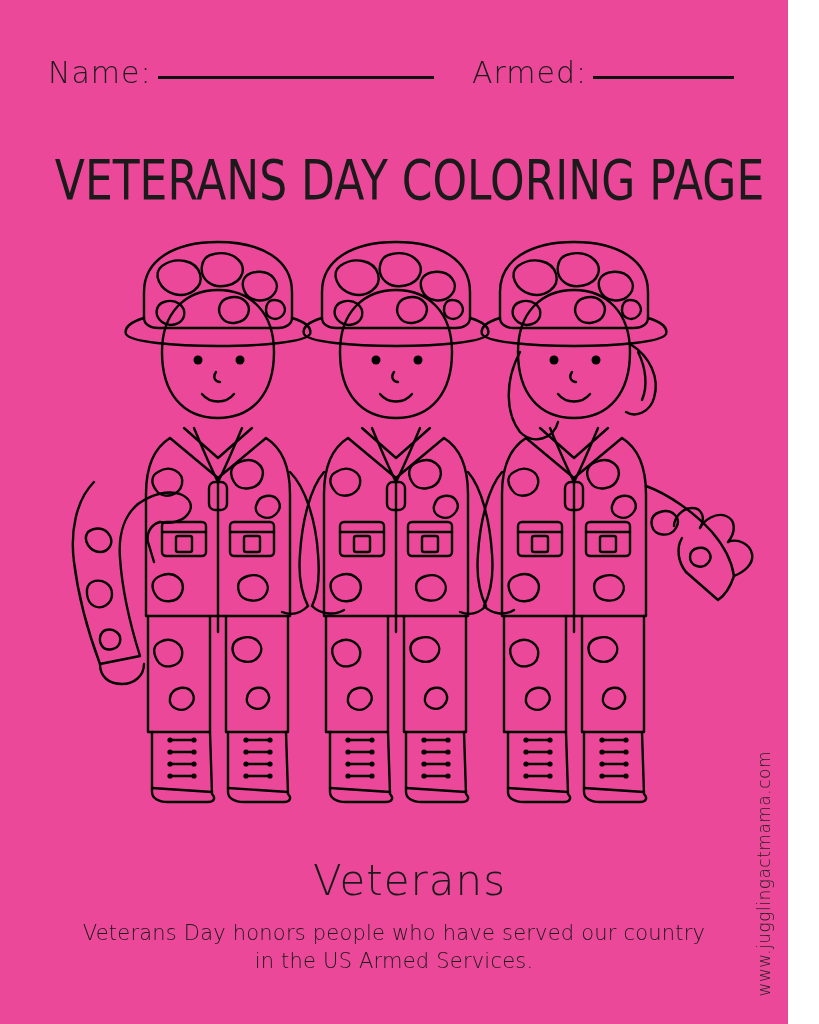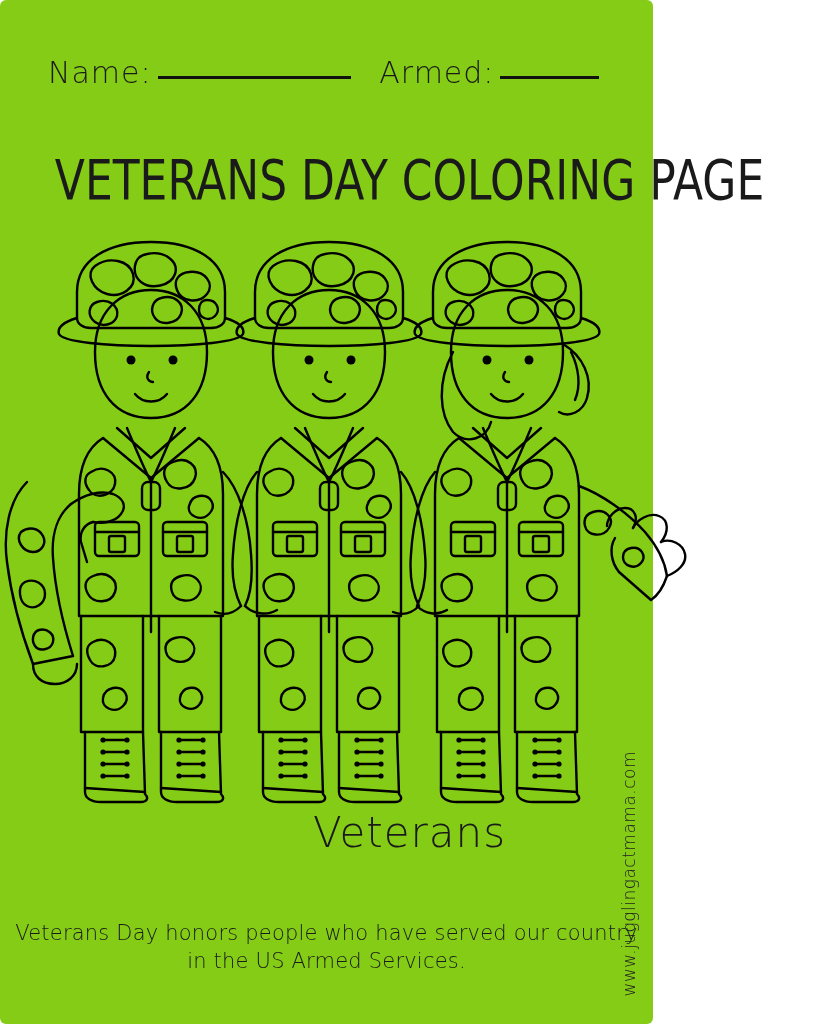--- a/index.html
+++ b/index.html
@@ -11,24 +11,23 @@
     width: 819px;
     height: 1024px;
     font-family: "DejaVu Sans", sans-serif;
     color: #1a1a1a;
     position: relative;
     overflow: hidden;
   }
 
   .page {
     position: relative;
-    width: 653px;
+    width: 788px;
     height: 1024px;
-    background: #84cc16;
-    border-radius: 6px;
+    background: #ec4899;
   }
 
   
   .namedate {
     position: absolute;
     top: 55px;
     left: 48px;
     right: 48px;
     display: flex;
     align-items: baseline;
@@ -74,21 +73,21 @@
     left: 50%;
     transform: translateX(-50%);
     width: 720px;
     height: 580px;
   }
   .illustration svg { display: block; width: 100%; height: 100%; }
 
   
   .caption-word {
     position: absolute;
-    top: 808px;
+    top: 856px;
     left: 0;
     width: 819px;
     text-align: center;
     font-size: 42px;
     font-weight: 300;
     letter-spacing: 1px;
   }
   .caption-body {
     position: absolute;
     top: 885px;

